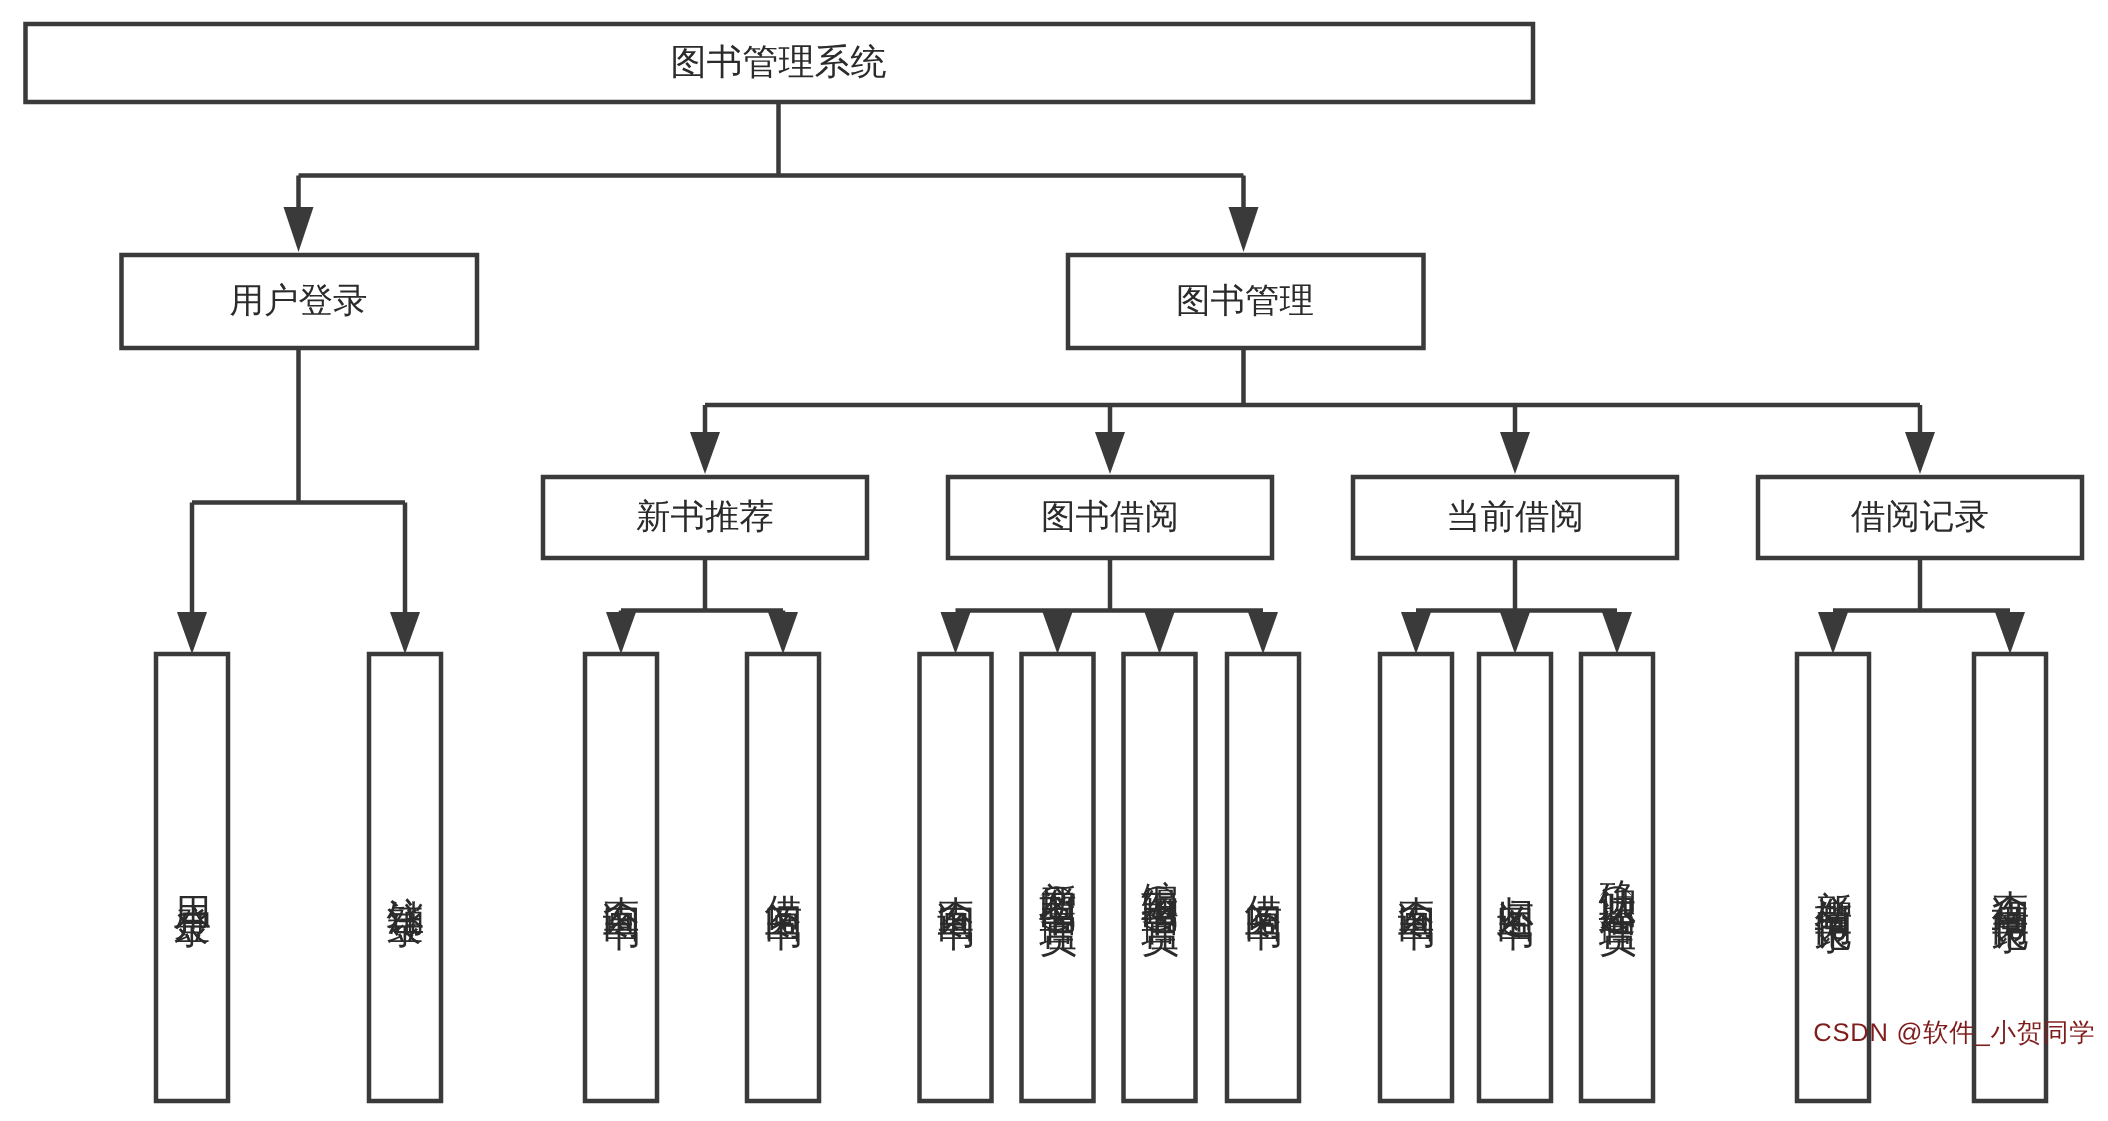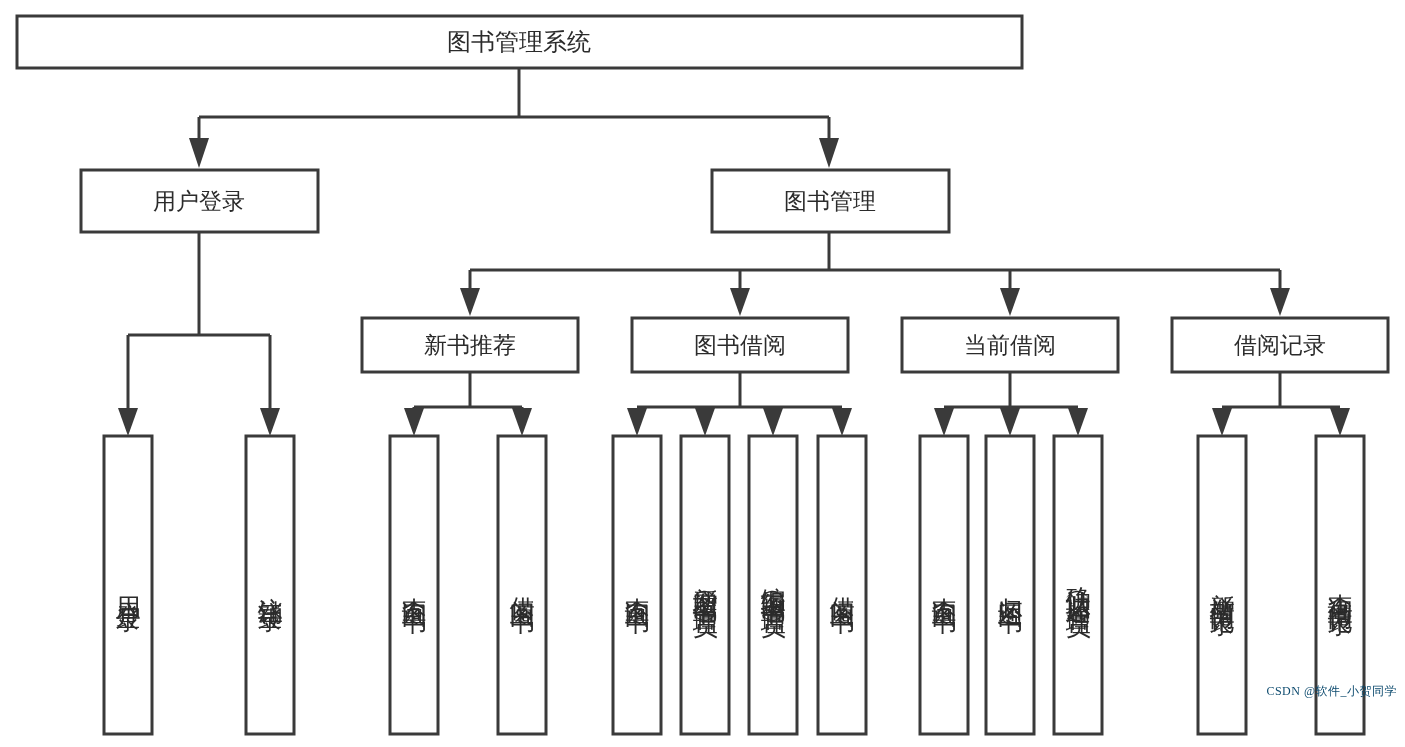--- a/index.html
+++ b/index.html
@@ -71,23 +71,23 @@
     font-size: 25px;
     line-height: 1.18;
     letter-spacing: 4px;
     color: #2b2b2b;
     white-space: nowrap;
   }
   .watermark {
     position: absolute;
     right: 8px;
     bottom: 4px;
-    font-family: Liberation Serif, serif;
-    font-size: 12px;
-    color: #0c4a6e;
+    font-family: Liberation Sans, sans-serif;
+    font-size: 17px;
+    color: #7f1d1d;
     letter-spacing: 0.5px;
     white-space: nowrap;
   }
 </style>
 </head>
 <body>
 
 <div id="diagram-root">
 
   <svg class="diagram-canvas" viewBox="0 0 1405 747">

